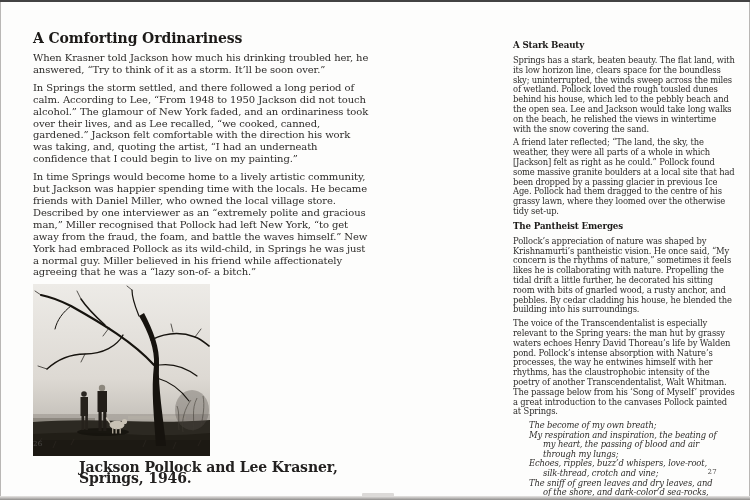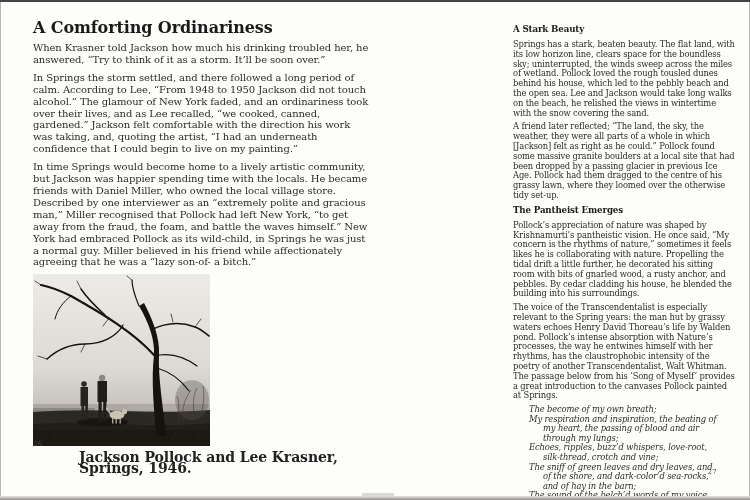--- a/index.html
+++ b/index.html
@@ -16,38 +16,38 @@
   .scan-left   { position:absolute; top:0; left:0; width:1px; height:500px; background:#b9b7b5; }
   .scan-right  { position:absolute; top:0; right:0; width:1px; height:500px; background:#b9b7b5; }
   .spine-notch { position:absolute; bottom:3px; left:362px; width:32px; height:4px;
                  background:#dcdad8; border-radius:1px; }
 
   
   .left-col {
     position:absolute; left:33px; top:22px; width:338px;
     font-size:10px; line-height:11.9px; letter-spacing:-0.1px;
   }
-  .left-col h2 { font-size:16px; line-height:12px; margin:0 0 8px 0; font-weight:bold; color:#1c1a18; }
+  .left-col h2 { font-size:14px; line-height:12px; margin:10px 0 8px 0; font-weight:bold; color:#1c1a18; }
   .left-col p  { margin:0 0 6px 0; }
 
   .photo-frame { margin-top:5px; width:177px; height:172px; background:#d9d6d1; }
   .photo-frame svg { display:block; }
 
   .caption { margin-top:6px; font-weight:bold; font-size:14px; line-height:11px; color:#232120;margin-left:46px; }
 
   .pagenum { position:absolute; font-size:7px; color:#4c4a48; letter-spacing:0.3px; }
   .pagenum-left  { left:33px;  top:440px; }
   .pagenum-right { left:695px; top:468px; width:22px; text-align:right; }
 
   
   .right-col {
     position:absolute; left:513px; top:24px; width:223px;
     font-size:8.4px; line-height:9.8px; letter-spacing:-0.15px;
   }
-  .right-col h2 { font-size:8.7px; line-height:10px; margin:0 0 6px 0; font-weight:bold; color:#1c1a18; }
+  .right-col h2 { font-size:8.7px; line-height:10px; margin:16px 0 6px 0; font-weight:bold; color:#1c1a18; }
   .right-col p  { margin:0 0 4px 0; }
   .right-col h2.sub { margin-top:2px; }
 
   .poem { margin:4px 0 0 16px; width:190px; font-style:italic; line-height:9.6px; }
   .poem-line { padding-left:14px; text-indent:-14px; }
 </style>
 </head>
 <body>
 
 <div class="spread">

